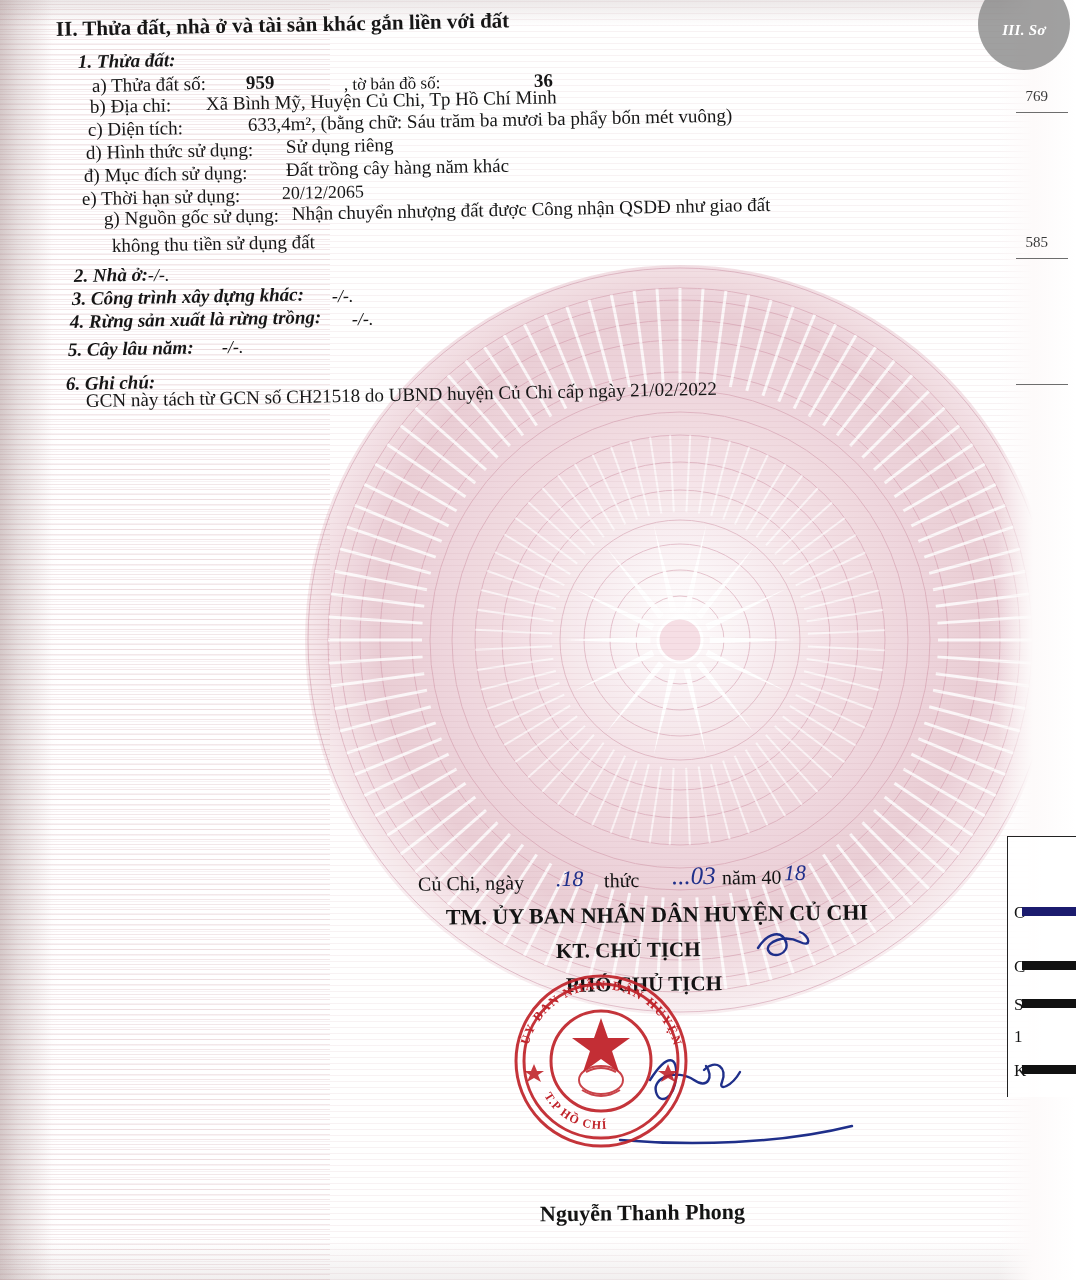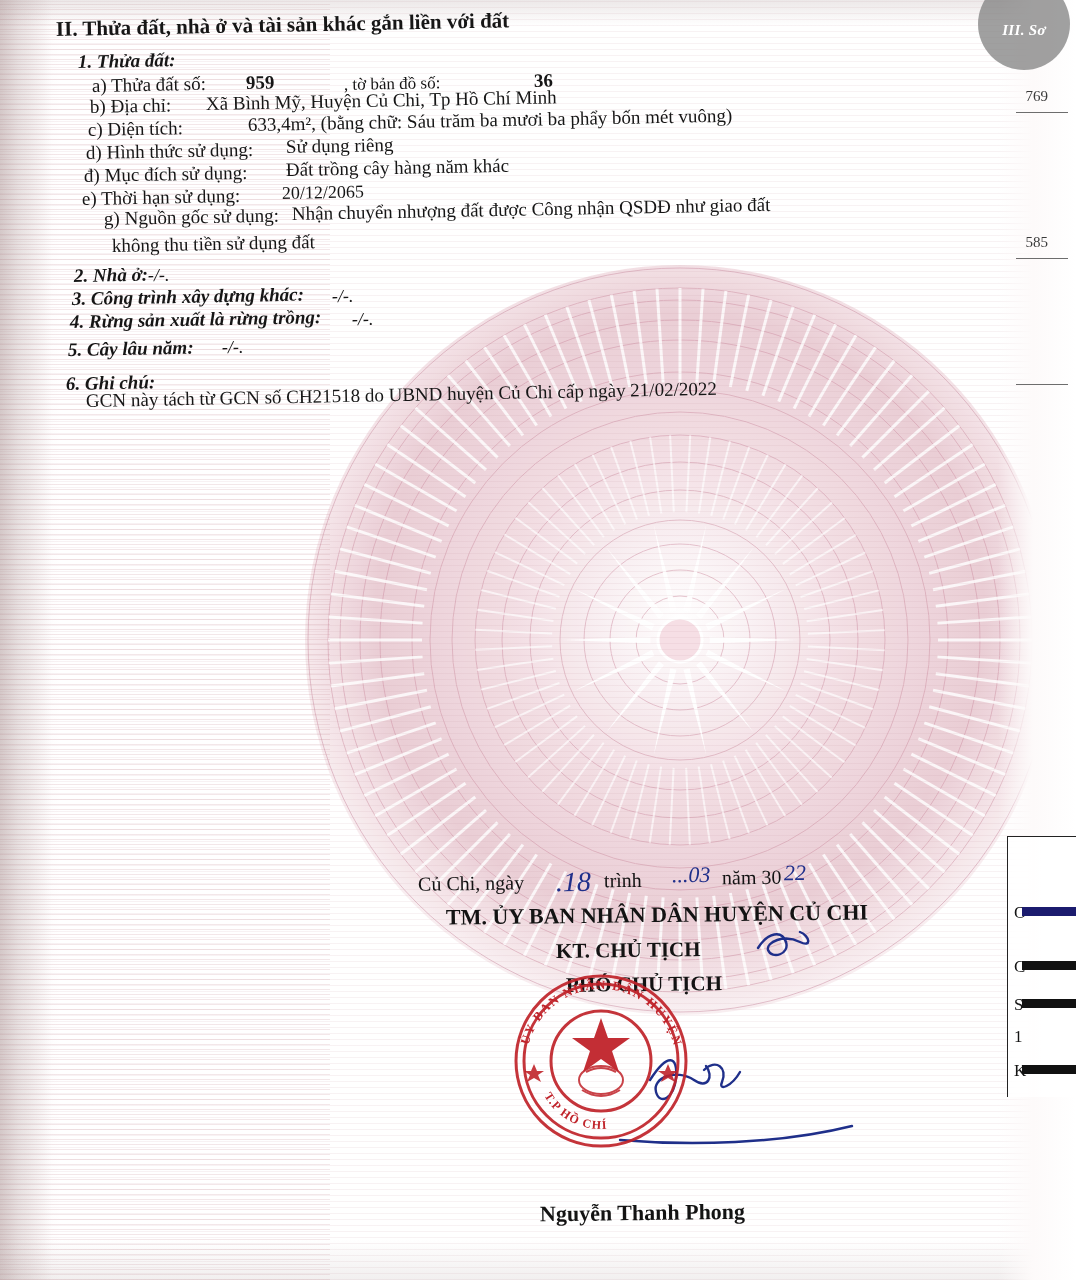--- a/index.html
+++ b/index.html
@@ -514,25 +514,25 @@
     <div class="t bi skew1" style="left:68px; top:340px; font-size:19px;">5. Cây lâu năm:</div>
     <div class="t italic skew1" style="left:222px; top:338px; font-size:18px;">-/-.</div>
 
     <div class="t bi skew1" style="left:66px; top:374px; font-size:19px;">6. Ghi chú:</div>
 
     <div class="t skew1" style="left:86px; top:391px; font-size:19px;">GCN này tách từ GCN số CH21518 do UBND huyện Củ Chi cấp ngày 21/02/2022</div>
   </div>
 
   <div>
     <div class="sig-line skew0" style="left:418px; top:872px; font-size:20px;">Củ Chi, ngày</div>
-    <div class="sig-line handwrite skew0" style="left:556px; top:866px; font-size:28px;text-align:right;">.18</div>
-    <div class="sig-line skew0" style="left:604px; top:869px; font-size:20px;">trình</div>
-    <div class="sig-line handwrite skew0" style="left:672px; top:862px; font-size:22px;">...03</div>
-    <div class="sig-line skew0" style="left:722px; top:866px; font-size:20px;">năm 30</div>
-    <div class="sig-line handwrite skew0" style="left:784px; top:860px; font-size:22px;">22</div>
+    <div class="sig-line handwrite skew0" style="left:556px; top:866px; font-size:22px;text-align:right;">.18</div>
+    <div class="sig-line skew0" style="left:604px; top:869px; font-size:20px;">thức</div>
+    <div class="sig-line handwrite skew0" style="left:672px; top:862px; font-size:25px;">...03</div>
+    <div class="sig-line skew0" style="left:722px; top:866px; font-size:20px;">năm 40</div>
+    <div class="sig-line handwrite skew0" style="left:784px; top:860px; font-size:22px;">18</div>
 
     <div class="sig-line bold skew0" style="left:446px; top:902px; font-size:22px;">TM. ỦY BAN NHÂN DÂN HUYỆN CỦ CHI</div>
     <div class="sig-line bold skew0" style="left:556px; top:938px; font-size:21px;">KT. CHỦ TỊCH</div>
     <div class="sig-line bold skew0" style="left:566px; top:972px; font-size:21px;">PHÓ CHỦ TỊCH</div>
 
     <div class="sig-line bold skew0" style="left:540px; top:1200px; font-size:22px;">Nguyễn Thanh Phong</div>
   </div>
 
   <svg class="pen" style="left:500px; top:920px;" width="420" height="260" viewBox="0 0 420 260">
     <g fill="none" stroke="#1f2f8a" stroke-width="2.4" stroke-linecap="round">

